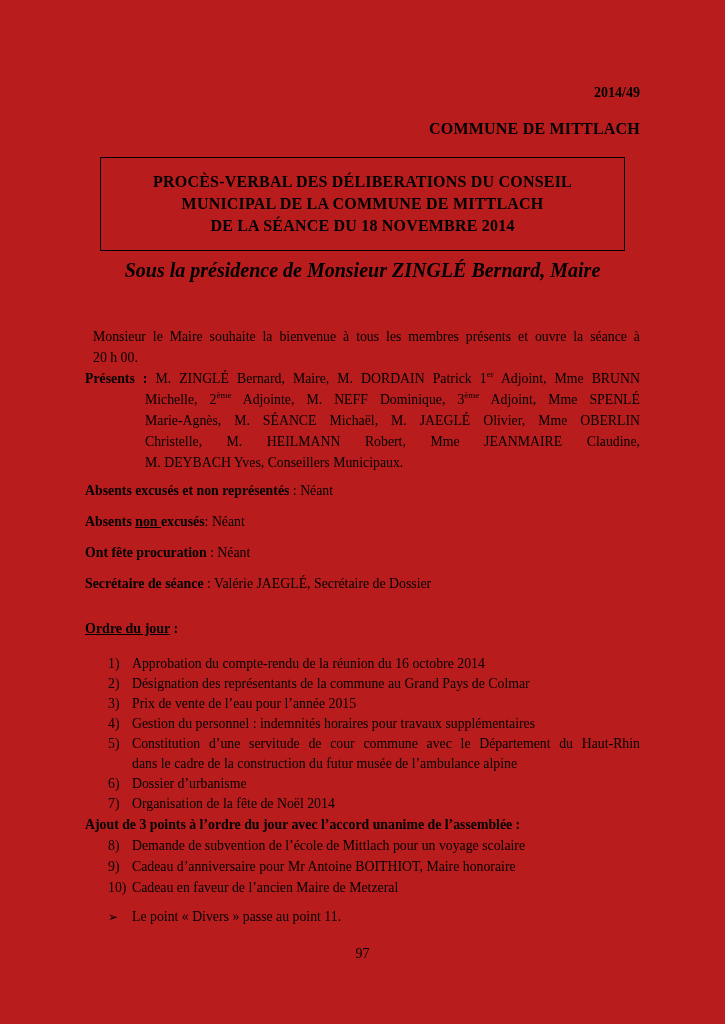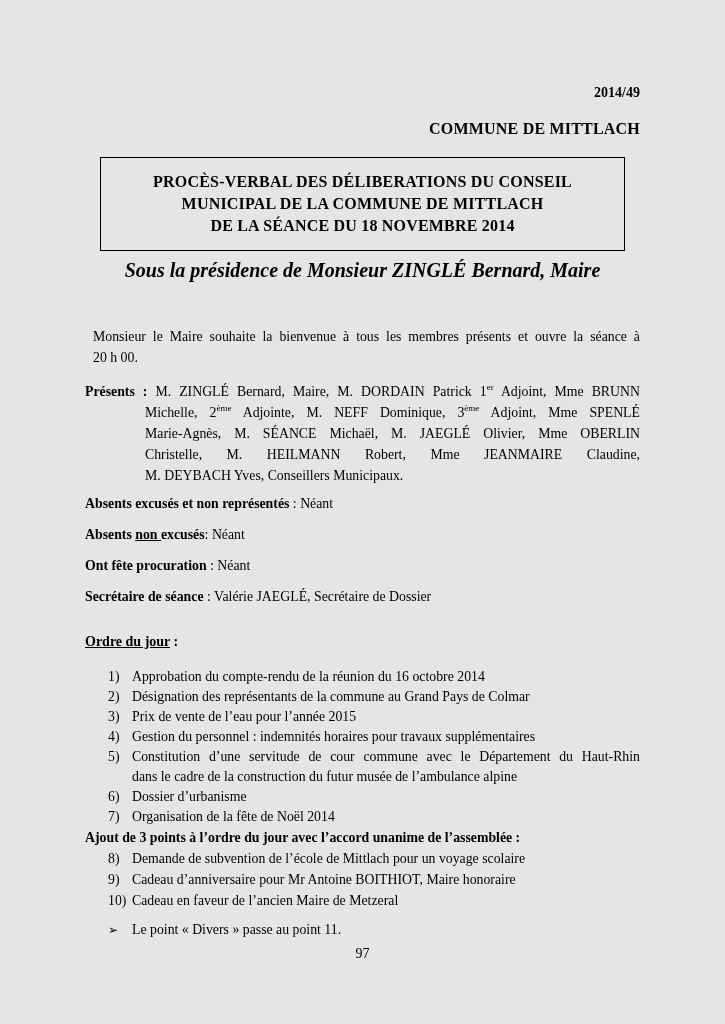--- a/index.html
+++ b/index.html
@@ -1,19 +1,19 @@
 <!DOCTYPE html>
 <html><head>
 <meta charset="utf-8">
 <style>
   html, body { margin:0; padding:0; background:#ffffff; }
   .page {
     position:relative;
     width:725px; height:1024px;
-    background:#e5e5e5;
+    background:#b91c1c;
     color:#000;
     font-family:"Liberation Serif","DejaVu Serif",serif;
     font-size:13.8px;
     overflow:hidden;
   }
   .content { padding:85px 85px 0 85px; }
 
   .page-ref { text-align:right; font-weight:bold; font-size:14px; line-height:15px; }
 
   .commune { margin:21px 0 0 0; text-align:right; font-weight:bold; font-size:16px; line-height:16px; letter-spacing:0.2px; }
@@ -27,21 +27,21 @@
     letter-spacing:0.2px;
   }
 
   .presidency { margin-top:11px; text-align:center; font-weight:bold; font-style:italic; font-size:20px; line-height:16px; }
 
   .bodyblock { line-height:21px; }
   .jline { text-align:justify; text-align-last:justify; }
   .jlast { text-align:left; }
 
   .opening  { margin-top:48px;margin-left:8px; }
-  .presents { margin-top:13px; }
+  .presents { margin-top:0; }
   .pindent  { padding-left:60px; }
 
   .b { font-weight:bold; }
   .u { text-decoration:underline; }
   sup { font-size:9px; line-height:0; vertical-align:super; }
 
   .status { margin-top:10px; line-height:21px; }
   .status-first { margin-top:7px; }
 
   .ordre { margin-top:24px; font-weight:bold; font-size:14px; line-height:21px; }

